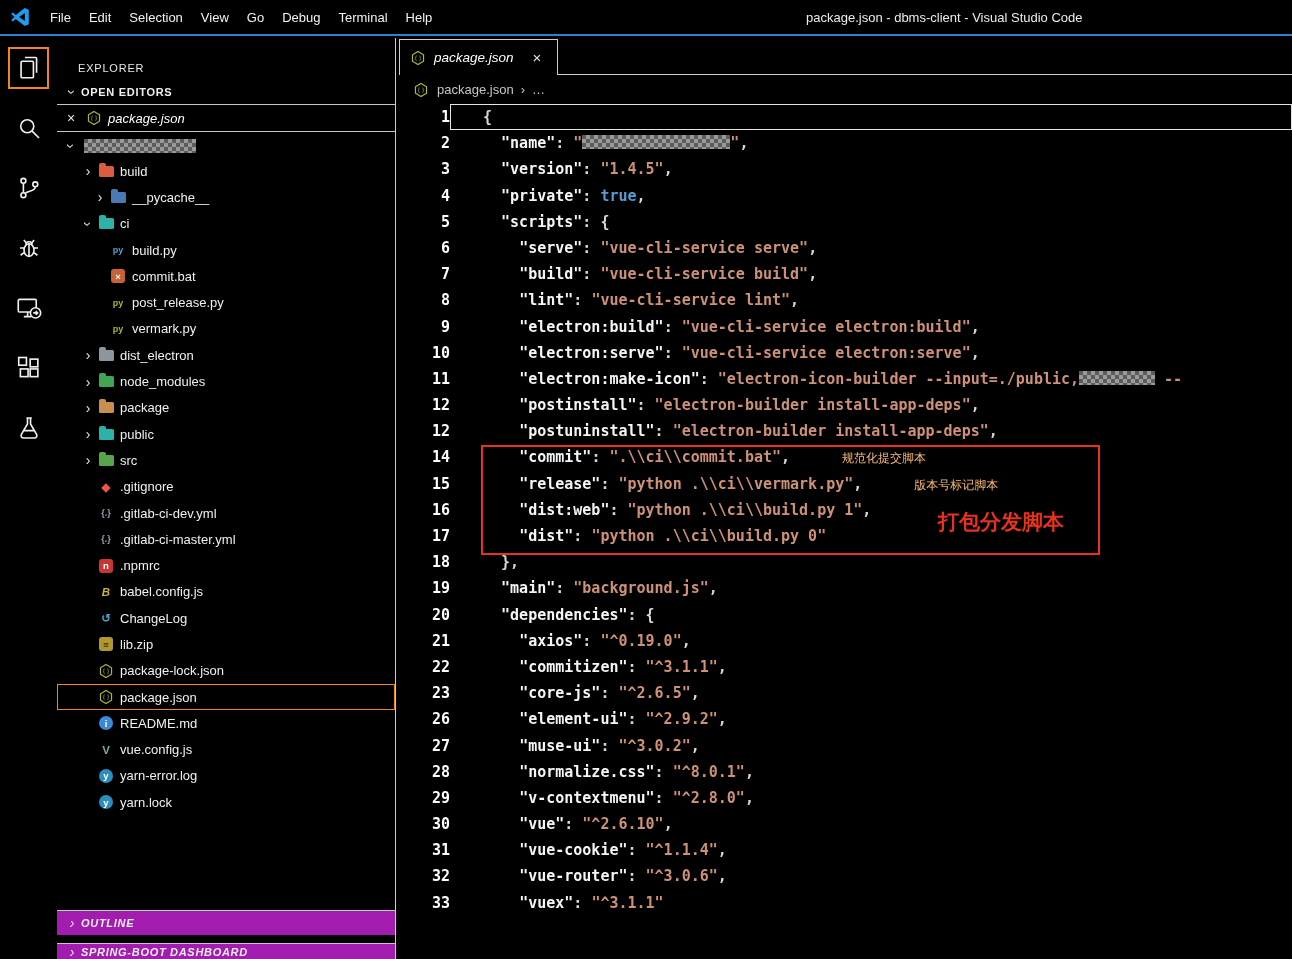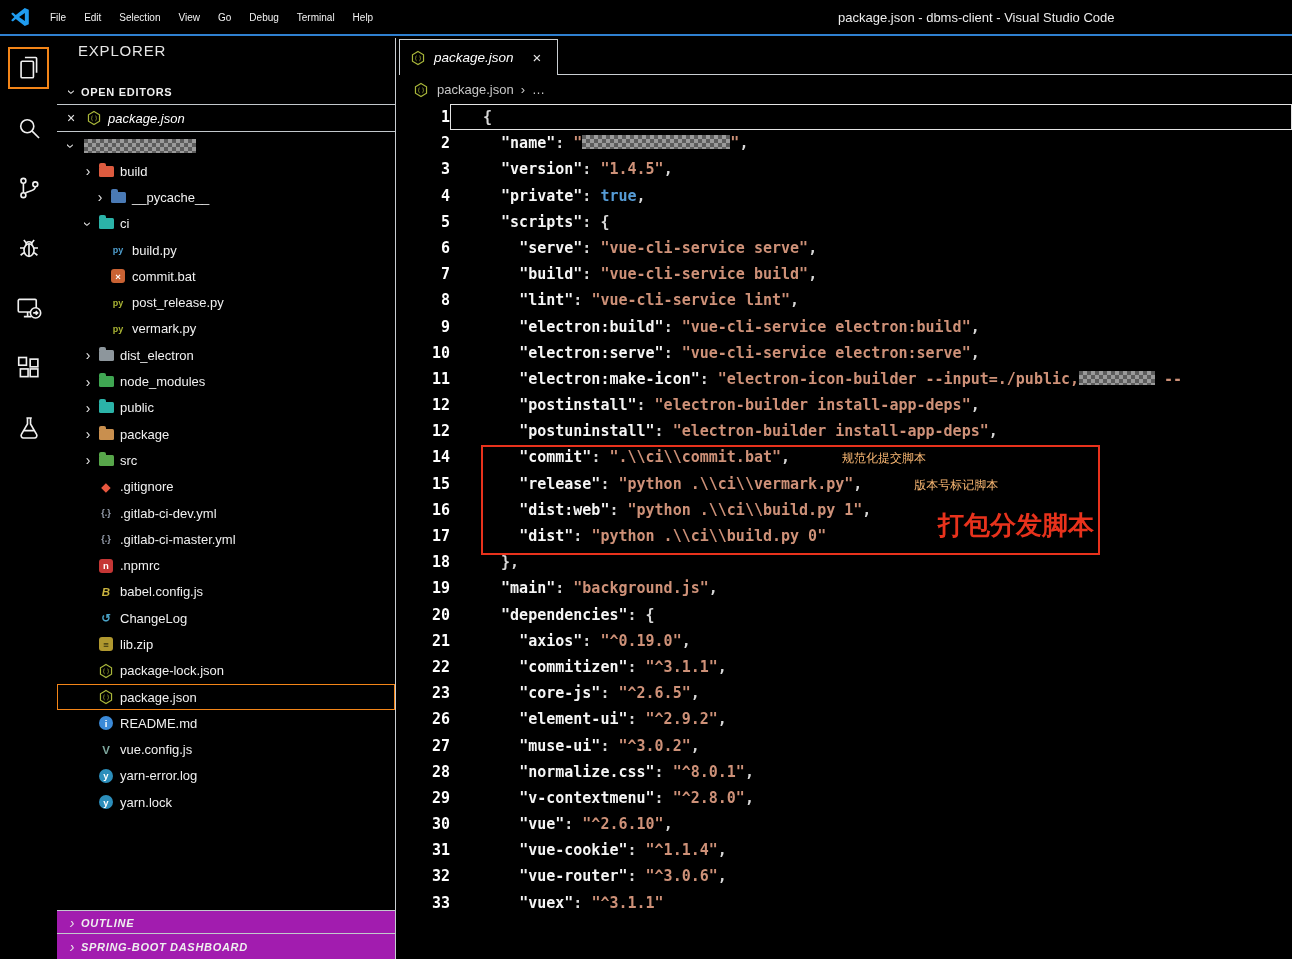--- a/index.html
+++ b/index.html
@@ -4,34 +4,34 @@
 <style>
   * { margin:0; padding:0; box-sizing:border-box; }
   html,body { width:1292px; height:959px; }
   body { background:#000; color:#fff; font-family:"Liberation Sans",sans-serif; overflow:hidden; position:relative; }
 
   
   .titlebar { position:absolute; top:0; left:0; width:100%; height:36px; background:#000;
               border-bottom:2px solid #2f80d0; display:flex; align-items:center; z-index:5; }
   .vscode-logo { width:22px; height:22px; margin:0 10px 0 9px; flex:none; }
   .menubar { display:flex; height:100%; align-items:stretch; }
-  .menu-item { display:flex; align-items:center; padding:0 9px; font-size:10px; color:#f2f2f2; cursor:default; }
+  .menu-item { display:flex; align-items:center; padding:0 9px; font-size:13px; color:#f2f2f2; cursor:default; }
   .window-title { position:absolute; left:806px; top:0; height:34px; display:flex; align-items:center;
-                  font-size:13px; color:#ececec; white-space:nowrap;margin-left:32px; }
+                  font-size:13px; color:#ececec; white-space:nowrap; }
 
   
   .activitybar { position:absolute; left:0; top:38px; width:57px; bottom:0; background:#000; }
   .act-item { height:60px; position:relative; display:flex; align-items:center; justify-content:center; cursor:pointer; }
   .act-item svg { width:28px; height:28px; }
   .act-ring { position:absolute; left:8px; top:9px; width:41px; height:42px; border:2px solid #f38518; }
 
   
   .sidebar { position:absolute; left:57px; top:38px; width:339px; bottom:0; background:#000;
              border-right:1px solid #c9ced2; overflow:hidden; }
-  .sb-title { position:absolute; top:4px; left:21px; font-size:15px; letter-spacing:.8px; color:#e6e6e6; }
+  .sb-title { position:absolute; top:24px; left:21px; font-size:11px; letter-spacing:.8px; color:#e6e6e6; }
   .oe-header { position:absolute; top:42px; left:6px; height:24px; display:flex; align-items:center; cursor:pointer; }
   .oe-header .hlbl, .bottom-section .hlbl { font-size:11px; font-weight:bold; letter-spacing:.7px; color:#efefef; }
   .oe-row { position:absolute; top:66px; left:0; right:0; height:28px; border-top:1px solid #c2c8cc; border-bottom:1px solid #c2c8cc;
             display:flex; align-items:center; padding-left:10px; cursor:pointer; }
   .oe-close { width:18px; font-size:14px; color:#e8e8e8; flex:none; cursor:pointer; }
   .oe-label { font-style:italic; font-size:13px; color:#fff; margin-left:5px; }
   .root-row { position:absolute; top:95px; left:0; right:0; height:25px; display:flex; align-items:center; padding-left:5px; cursor:pointer; }
   .tree { position:absolute; top:120px; left:0; right:0; }
   .trow { height:26.3px; display:flex; align-items:center; cursor:pointer; }
   .trow.sel { outline:1px solid #f38518; outline-offset:-1px; }
@@ -46,21 +46,21 @@
   .badge { width:14px; height:14px; display:flex; align-items:center; justify-content:center;
            font-size:9.5px; font-weight:bold; border-radius:3px; }
   .badge.round { border-radius:50%; }
   .glyphi { font-size:11.5px; font-weight:bold; white-space:nowrap; }
   .hexsvg { width:16px; height:16px; }
   .redact-block { width:112px; height:14px; margin-left:4px;
                   background:repeating-conic-gradient(#9a9a9a 0% 25%, #5c5c5c 0% 50%) 0 0/8px 8px; }
   .bottom-section { position:absolute; left:0; right:0; display:flex; align-items:center; padding-left:6px;
                     border-top:1px solid #c2c8cc; cursor:pointer; background:#a21caf;font-style:italic; }
   .outline-row { bottom:24px; height:25px; }
-  .spring-row { bottom:0; height:26px;align-items:center; }
+  .spring-row { bottom:0; height:16px;align-items:center; }
 
   
   .editor { position:absolute; left:397px; top:38px; right:0; bottom:0; overflow:hidden; }
   .tabbar { position:absolute; top:0; left:0; right:0; height:37px; }
   .tabbar-line { position:absolute; left:161px; right:0; bottom:0; height:1px; background:#c9ced2; }
   .tab { position:absolute; left:2px; top:1px; width:159px; height:36px; border:1px solid #c9ced2; border-bottom:none;
          display:flex; align-items:center; padding:0 9px; gap:7px; cursor:pointer; background:#000; }
   .tab-label { font-style:italic; font-size:13.5px; color:#fff; white-space:nowrap; }
   .tab-close { margin-left:12px; font-size:15px; color:#e8e8e8; cursor:pointer; }
   .breadcrumb { position:absolute; top:37px; left:0; right:0; height:29px; display:flex; align-items:center;
@@ -233,30 +233,30 @@
       <div class="trow" style="padding-left: 22px;">
         <span class="chev"></span>
         <span class="ticon">
           <span class="fold" style="--fc:#3fa652"></span>
         </span>
         <span class="tlbl">node_modules</span>
       </div>
       <div class="trow" style="padding-left: 22px;">
         <span class="chev"></span>
         <span class="ticon">
+          <span class="fold" style="--fc:#c98f4e"></span>
+        </span>
+        <span class="tlbl">package</span>
+      </div>
+      <div class="trow" style="padding-left: 22px;">
+        <span class="chev"></span>
+        <span class="ticon">
           <span class="fold" style="--fc:#2bb3a8"></span>
         </span>
         <span class="tlbl">public</span>
-      </div>
-      <div class="trow" style="padding-left: 22px;">
-        <span class="chev"></span>
-        <span class="ticon">
-          <span class="fold" style="--fc:#c98f4e"></span>
-        </span>
-        <span class="tlbl">package</span>
       </div>
       <div class="trow" style="padding-left: 22px;">
         <span class="chev"></span>
         <span class="ticon">
           <span class="fold" style="--fc:#57a64a"></span>
         </span>
         <span class="tlbl">src</span>
       </div>
       <div class="trow" style="padding-left: 22px;">
         <span class="chev none"></span>
@@ -420,15 +420,15 @@
       <div class="code-line"><span class="ln">23</span><span class="lc"><span class="p">    </span><span class="k">"core-js"</span><span class="p">: </span><span class="s">"^2.6.5"</span><span class="p">,</span></span></div>
       <div class="code-line"><span class="ln">26</span><span class="lc"><span class="p">    </span><span class="k">"element-ui"</span><span class="p">: </span><span class="s">"^2.9.2"</span><span class="p">,</span></span></div>
       <div class="code-line"><span class="ln">27</span><span class="lc"><span class="p">    </span><span class="k">"muse-ui"</span><span class="p">: </span><span class="s">"^3.0.2"</span><span class="p">,</span></span></div>
       <div class="code-line"><span class="ln">28</span><span class="lc"><span class="p">    </span><span class="k">"normalize.css"</span><span class="p">: </span><span class="s">"^8.0.1"</span><span class="p">,</span></span></div>
       <div class="code-line"><span class="ln">29</span><span class="lc"><span class="p">    </span><span class="k">"v-contextmenu"</span><span class="p">: </span><span class="s">"^2.8.0"</span><span class="p">,</span></span></div>
       <div class="code-line"><span class="ln">30</span><span class="lc"><span class="p">    </span><span class="k">"vue"</span><span class="p">: </span><span class="s">"^2.6.10"</span><span class="p">,</span></span></div>
       <div class="code-line"><span class="ln">31</span><span class="lc"><span class="p">    </span><span class="k">"vue-cookie"</span><span class="p">: </span><span class="s">"^1.1.4"</span><span class="p">,</span></span></div>
       <div class="code-line"><span class="ln">32</span><span class="lc"><span class="p">    </span><span class="k">"vue-router"</span><span class="p">: </span><span class="s">"^3.0.6"</span><span class="p">,</span></span></div>
       <div class="code-line"><span class="ln">33</span><span class="lc"><span class="p">    </span><span class="k">"vuex"</span><span class="p">: </span><span class="s">"^3.1.1"</span></span></div>
       <div class="anno-rect" style="left: 84px; top: 341px; width: 619px; height: 110px; border-color: rgb(232, 50, 28);"></div>
-      <div class="anno-float" style="left: 541px; top: 404px; font-size: 26px; color: rgb(232, 50, 28);">打包分发脚本</div>
+      <div class="anno-float" style="left: 541px; top: 404px; font-size: 21px; color: rgb(232, 50, 28);">打包分发脚本</div>
     </div>
 </div>
 
 </body></html>

